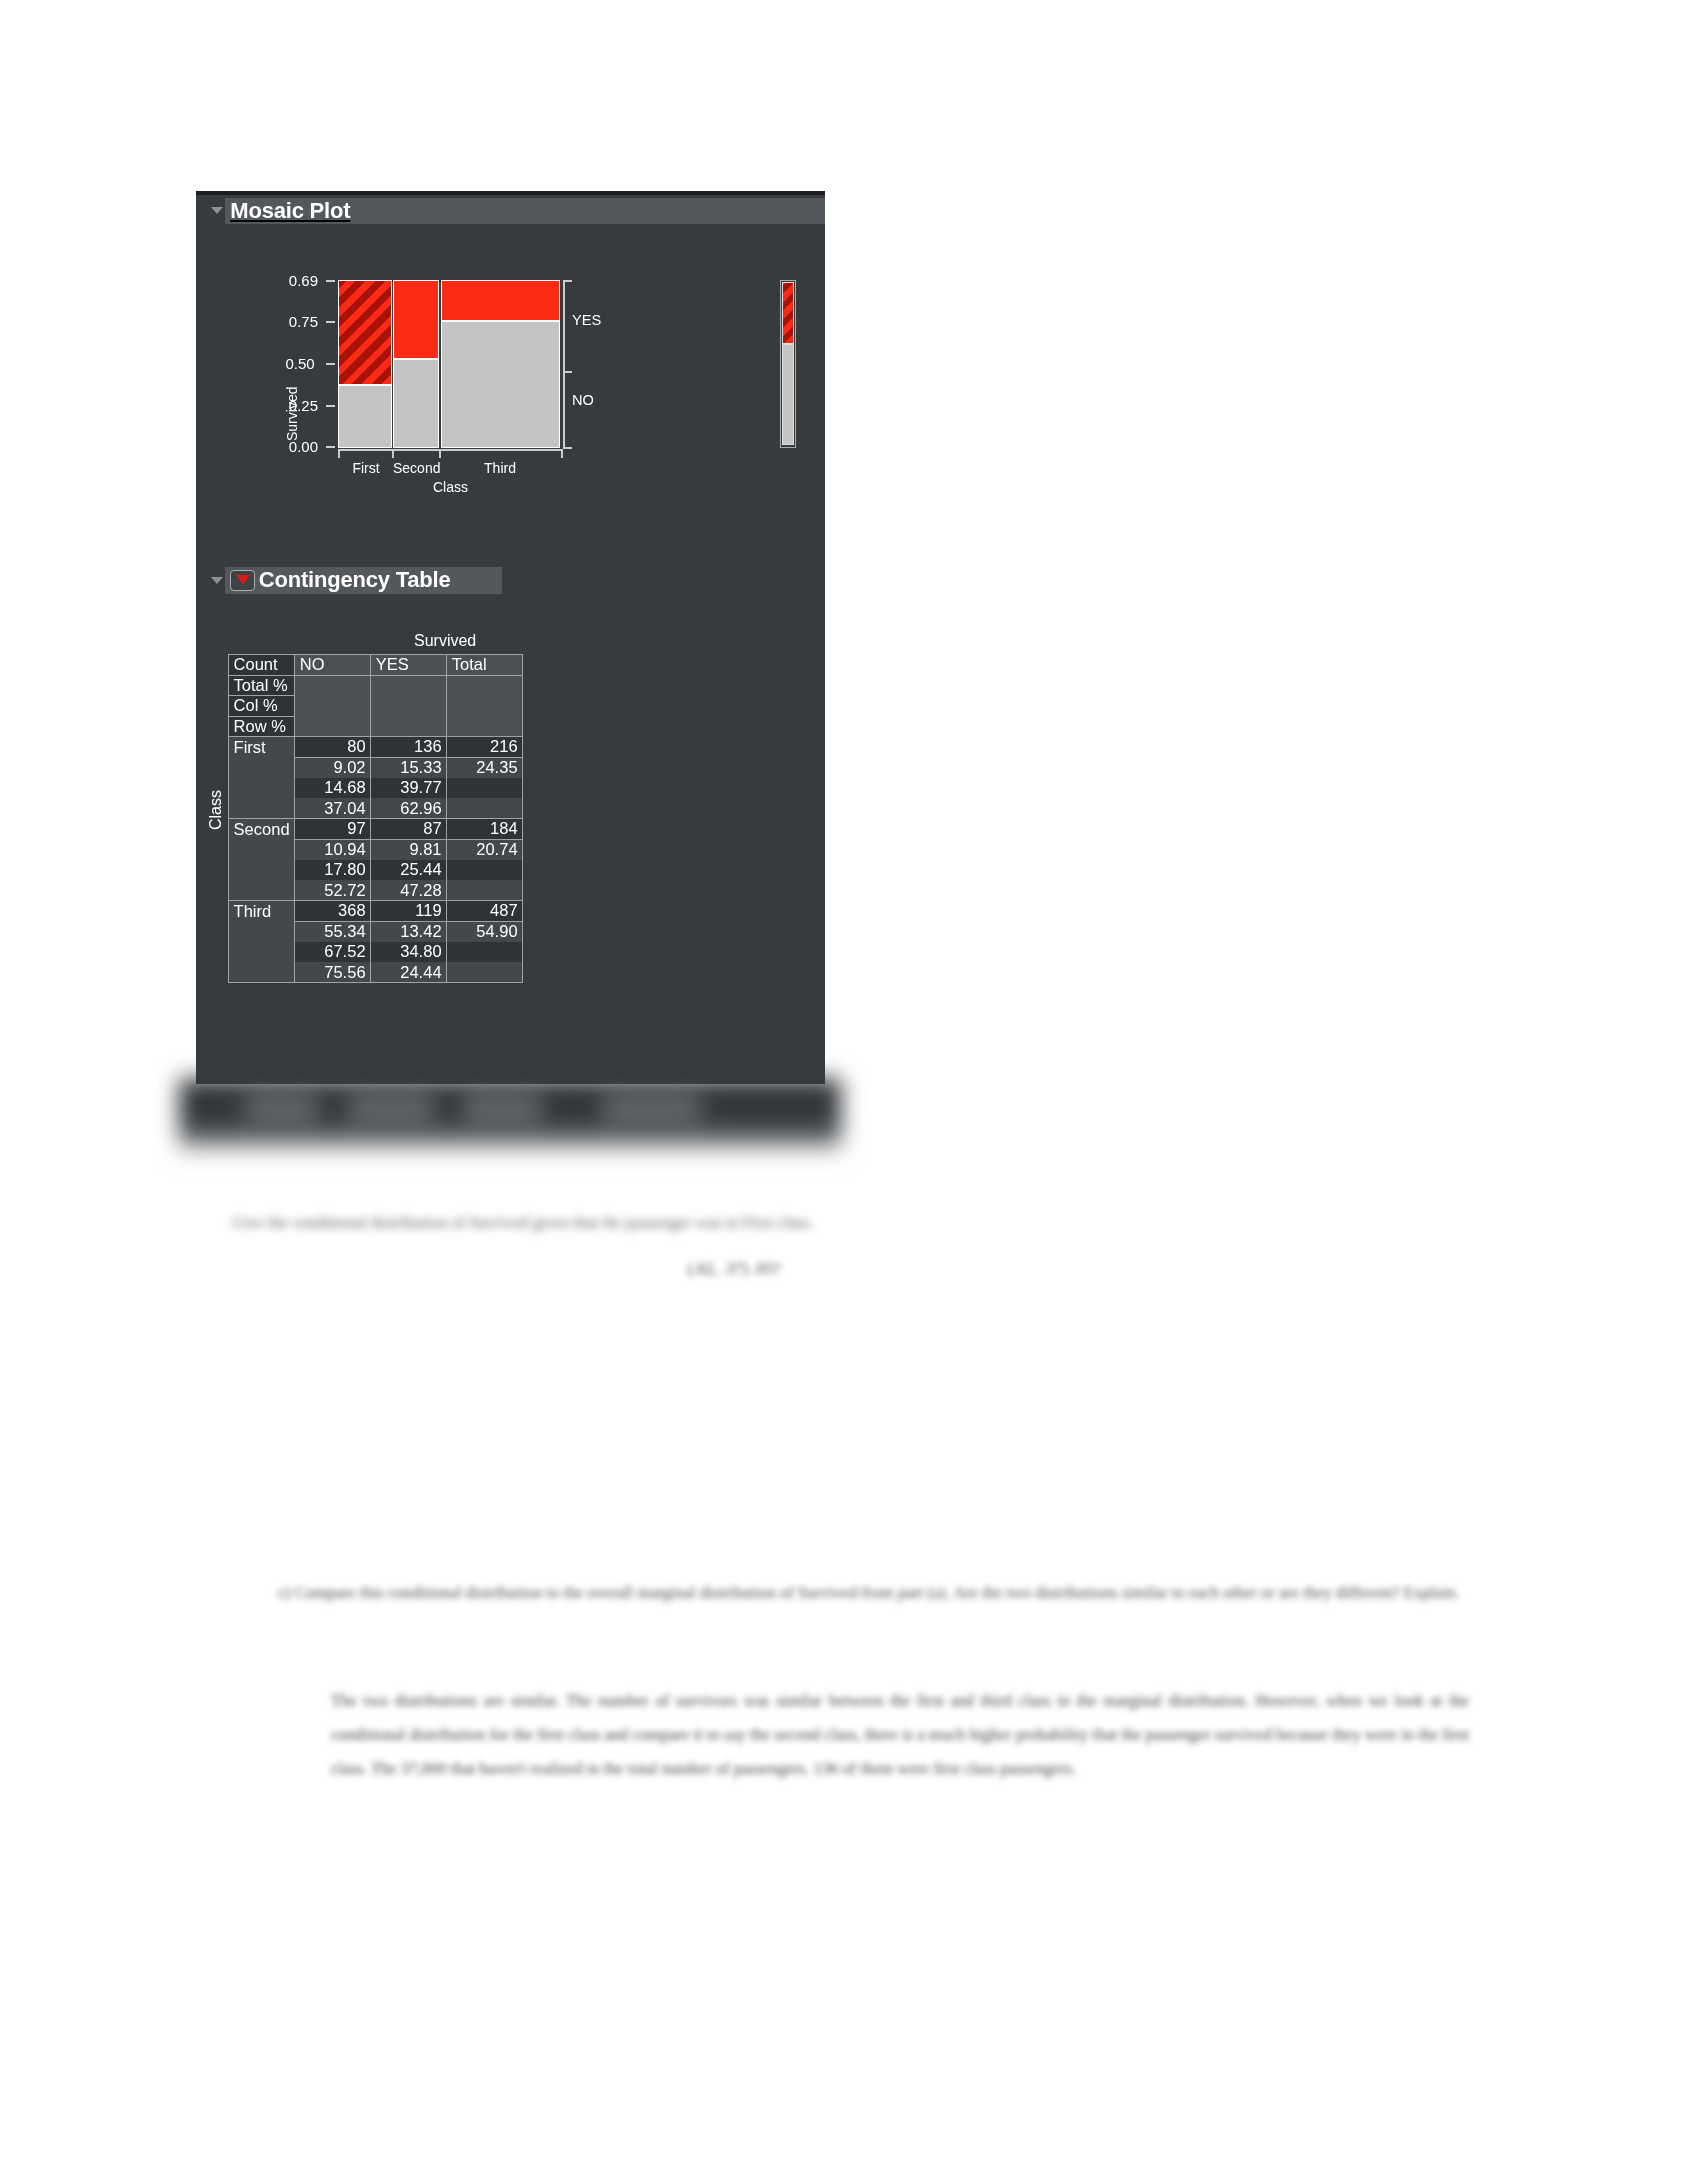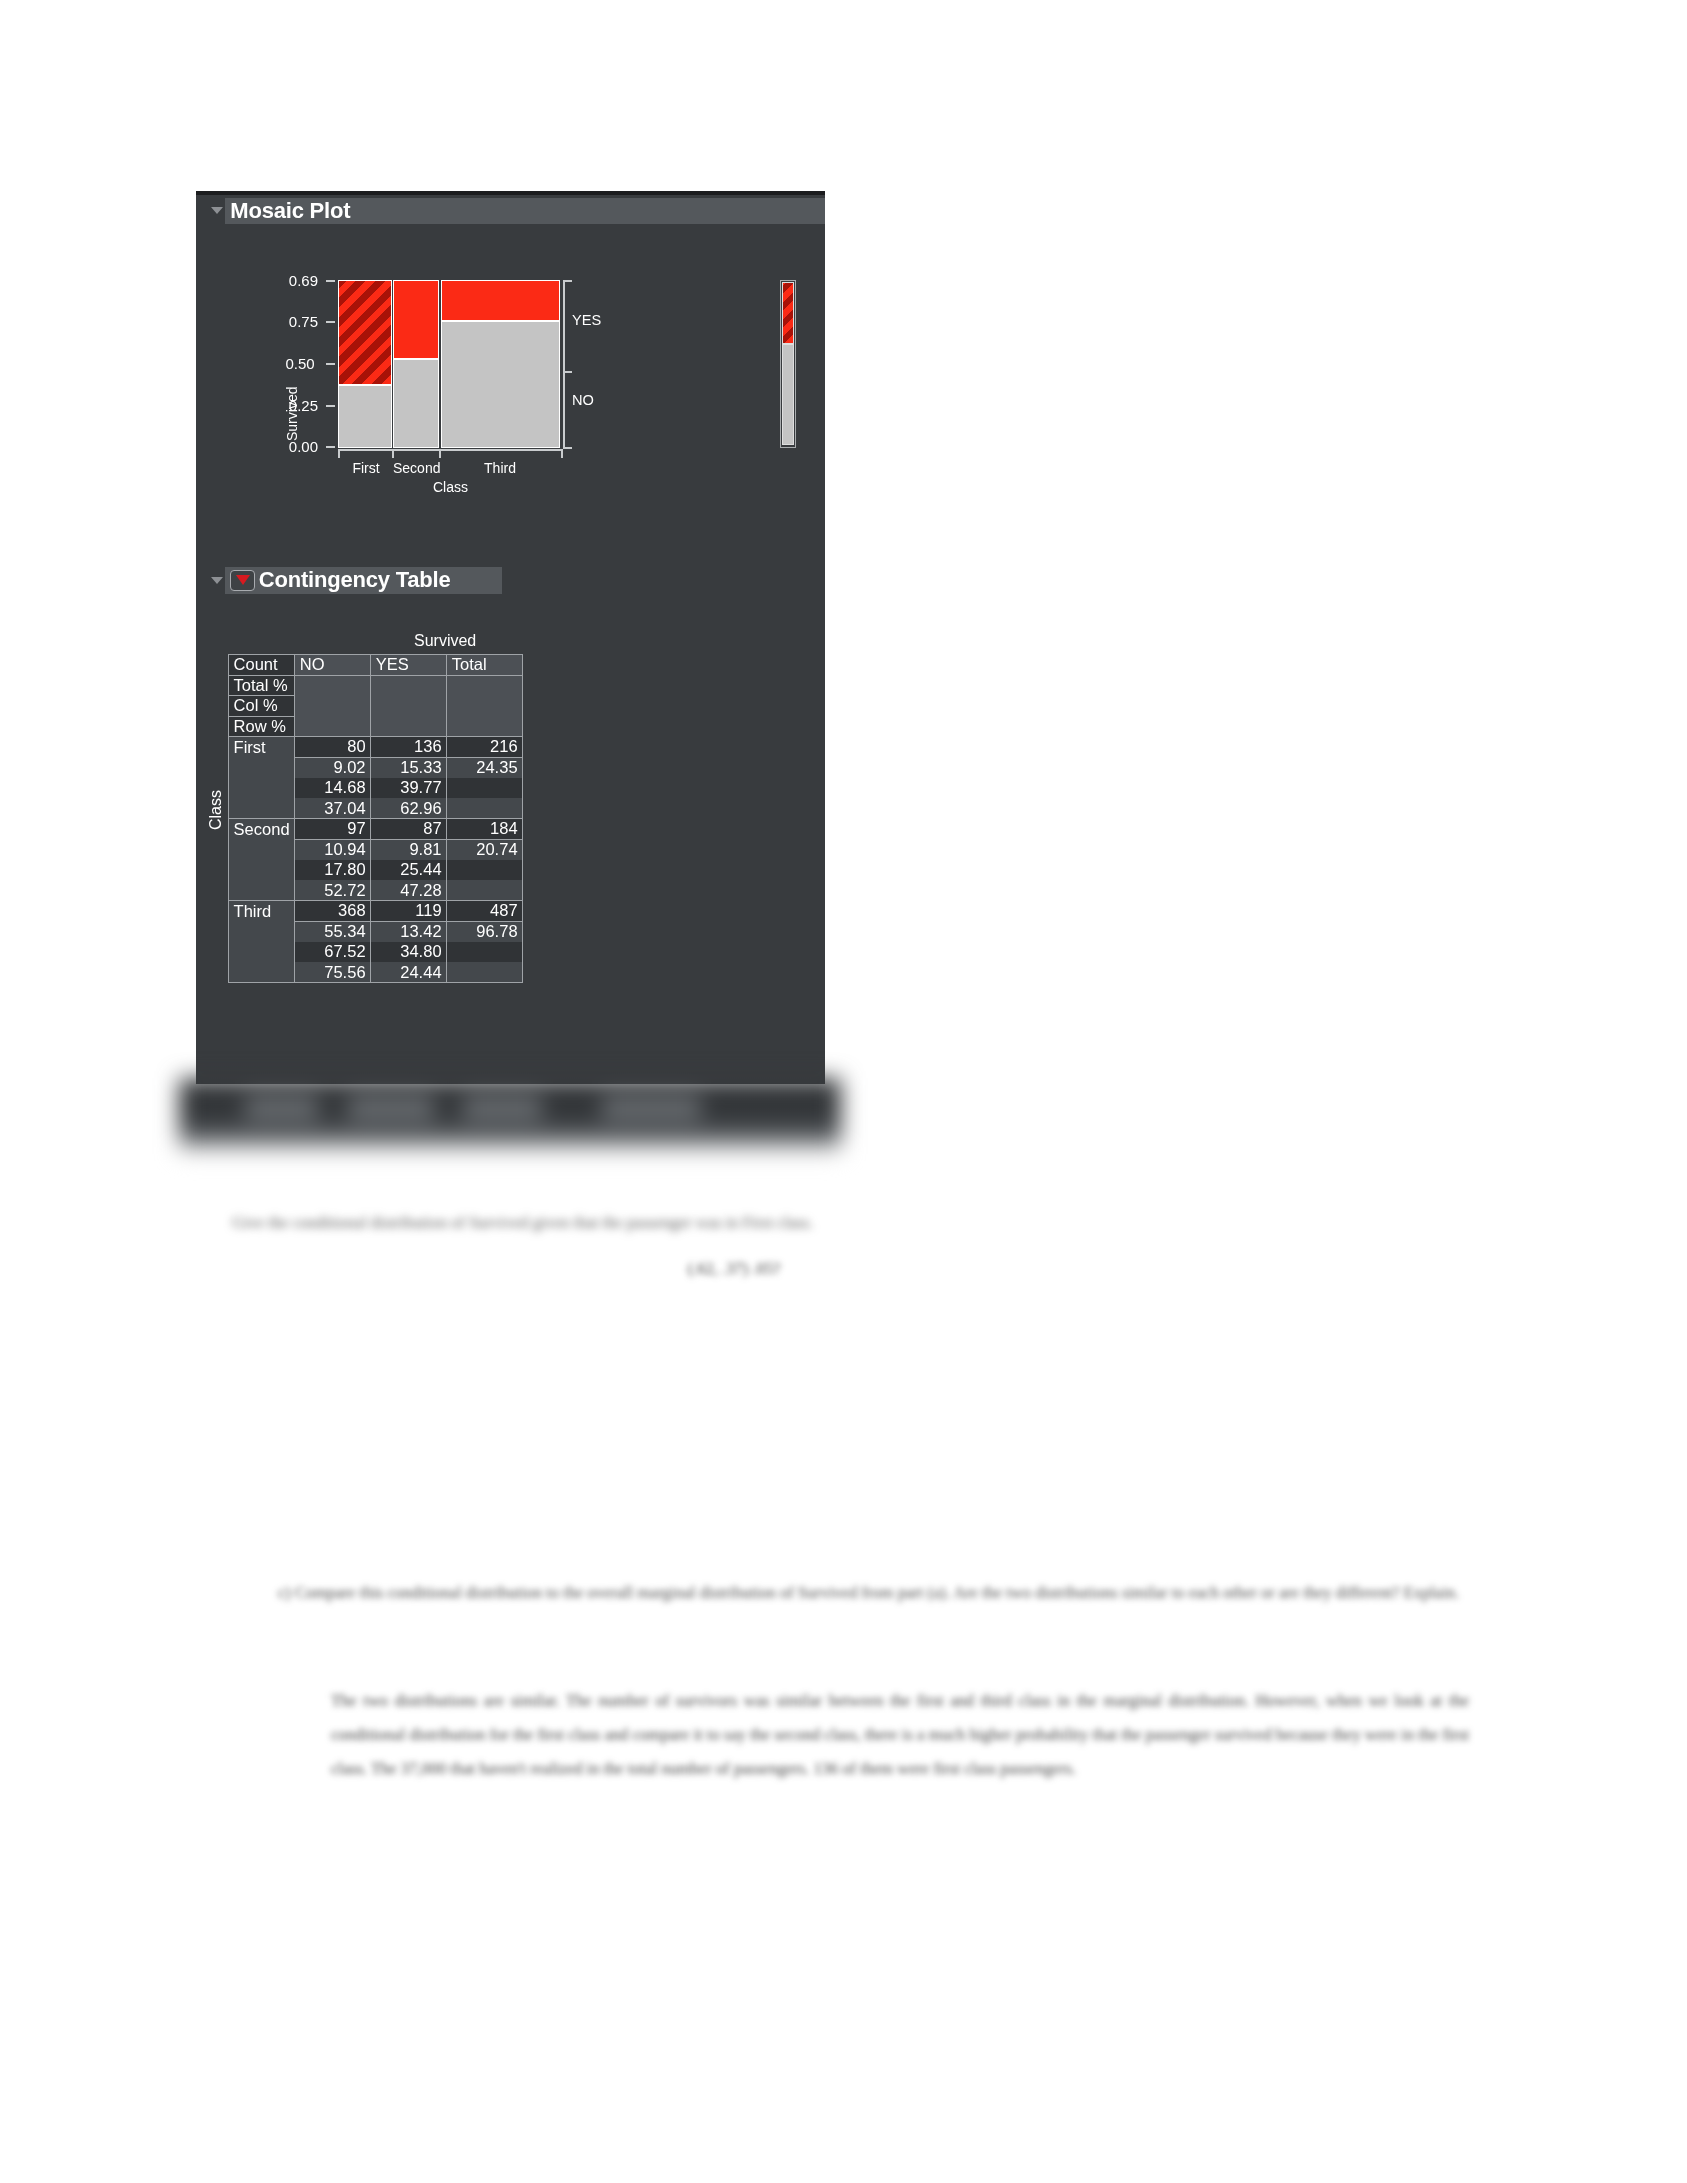--- a/index.html
+++ b/index.html
@@ -215,21 +215,21 @@
 </head>
 <body>
 
 <div id="jmp-window">
 
 
   <div class="outline-row" style="margin-top:2.6px;padding-left:12px;">
     <span class="disc-tri">
         <i></i>
       </span>
-    <div class="hdr-bar" style="width:664px;">
+    <div class="hdr-bar" style="width:664px;text-decoration:underline;">
       <span class="hdr-title">Mosaic Plot</span>
     </div>
   </div>
 
   <div id="mosaic-area">
 
     <span class="ylabel" style="left:88px; top:168px;">Survived</span>
 
     <span class="ytick" id="yt4" style="left:62px; top:-1.3px;">0.69</span>
     <span class="ytick" id="yt3" style="left:62px; top:40px;">0.75</span>
@@ -378,21 +378,21 @@
 
       <tr>
         <td class="lbl" rowspan="4" style="vertical-align:top;padding-top:1.3px;">Third</td>
         <td class="v-a">368</td>
         <td class="v-a">119</td>
         <td class="v-a">487</td>
       </tr>
       <tr>
         <td class="v-b" style="border-top:none;border-bottom:none;">55.34</td>
         <td class="v-b" style="border-top:none;border-bottom:none;">13.42</td>
-        <td class="v-b" style="border-top:none;border-bottom:none;">96.78</td>
+        <td class="v-b" style="border-top:none;border-bottom:none;">54.90</td>
       </tr>
       <tr>
         <td class="v-a" style="border-top:none;border-bottom:none;">67.52</td>
         <td class="v-a" style="border-top:none;border-bottom:none;">34.80</td>
         <td class="v-a" style="border-top:none;border-bottom:none;"></td>
       </tr>
       <tr>
         <td class="v-b" style="border-top:none;">75.56</td>
         <td class="v-b" style="border-top:none;">24.44</td>
         <td class="v-b" style="border-top:none;"></td>

